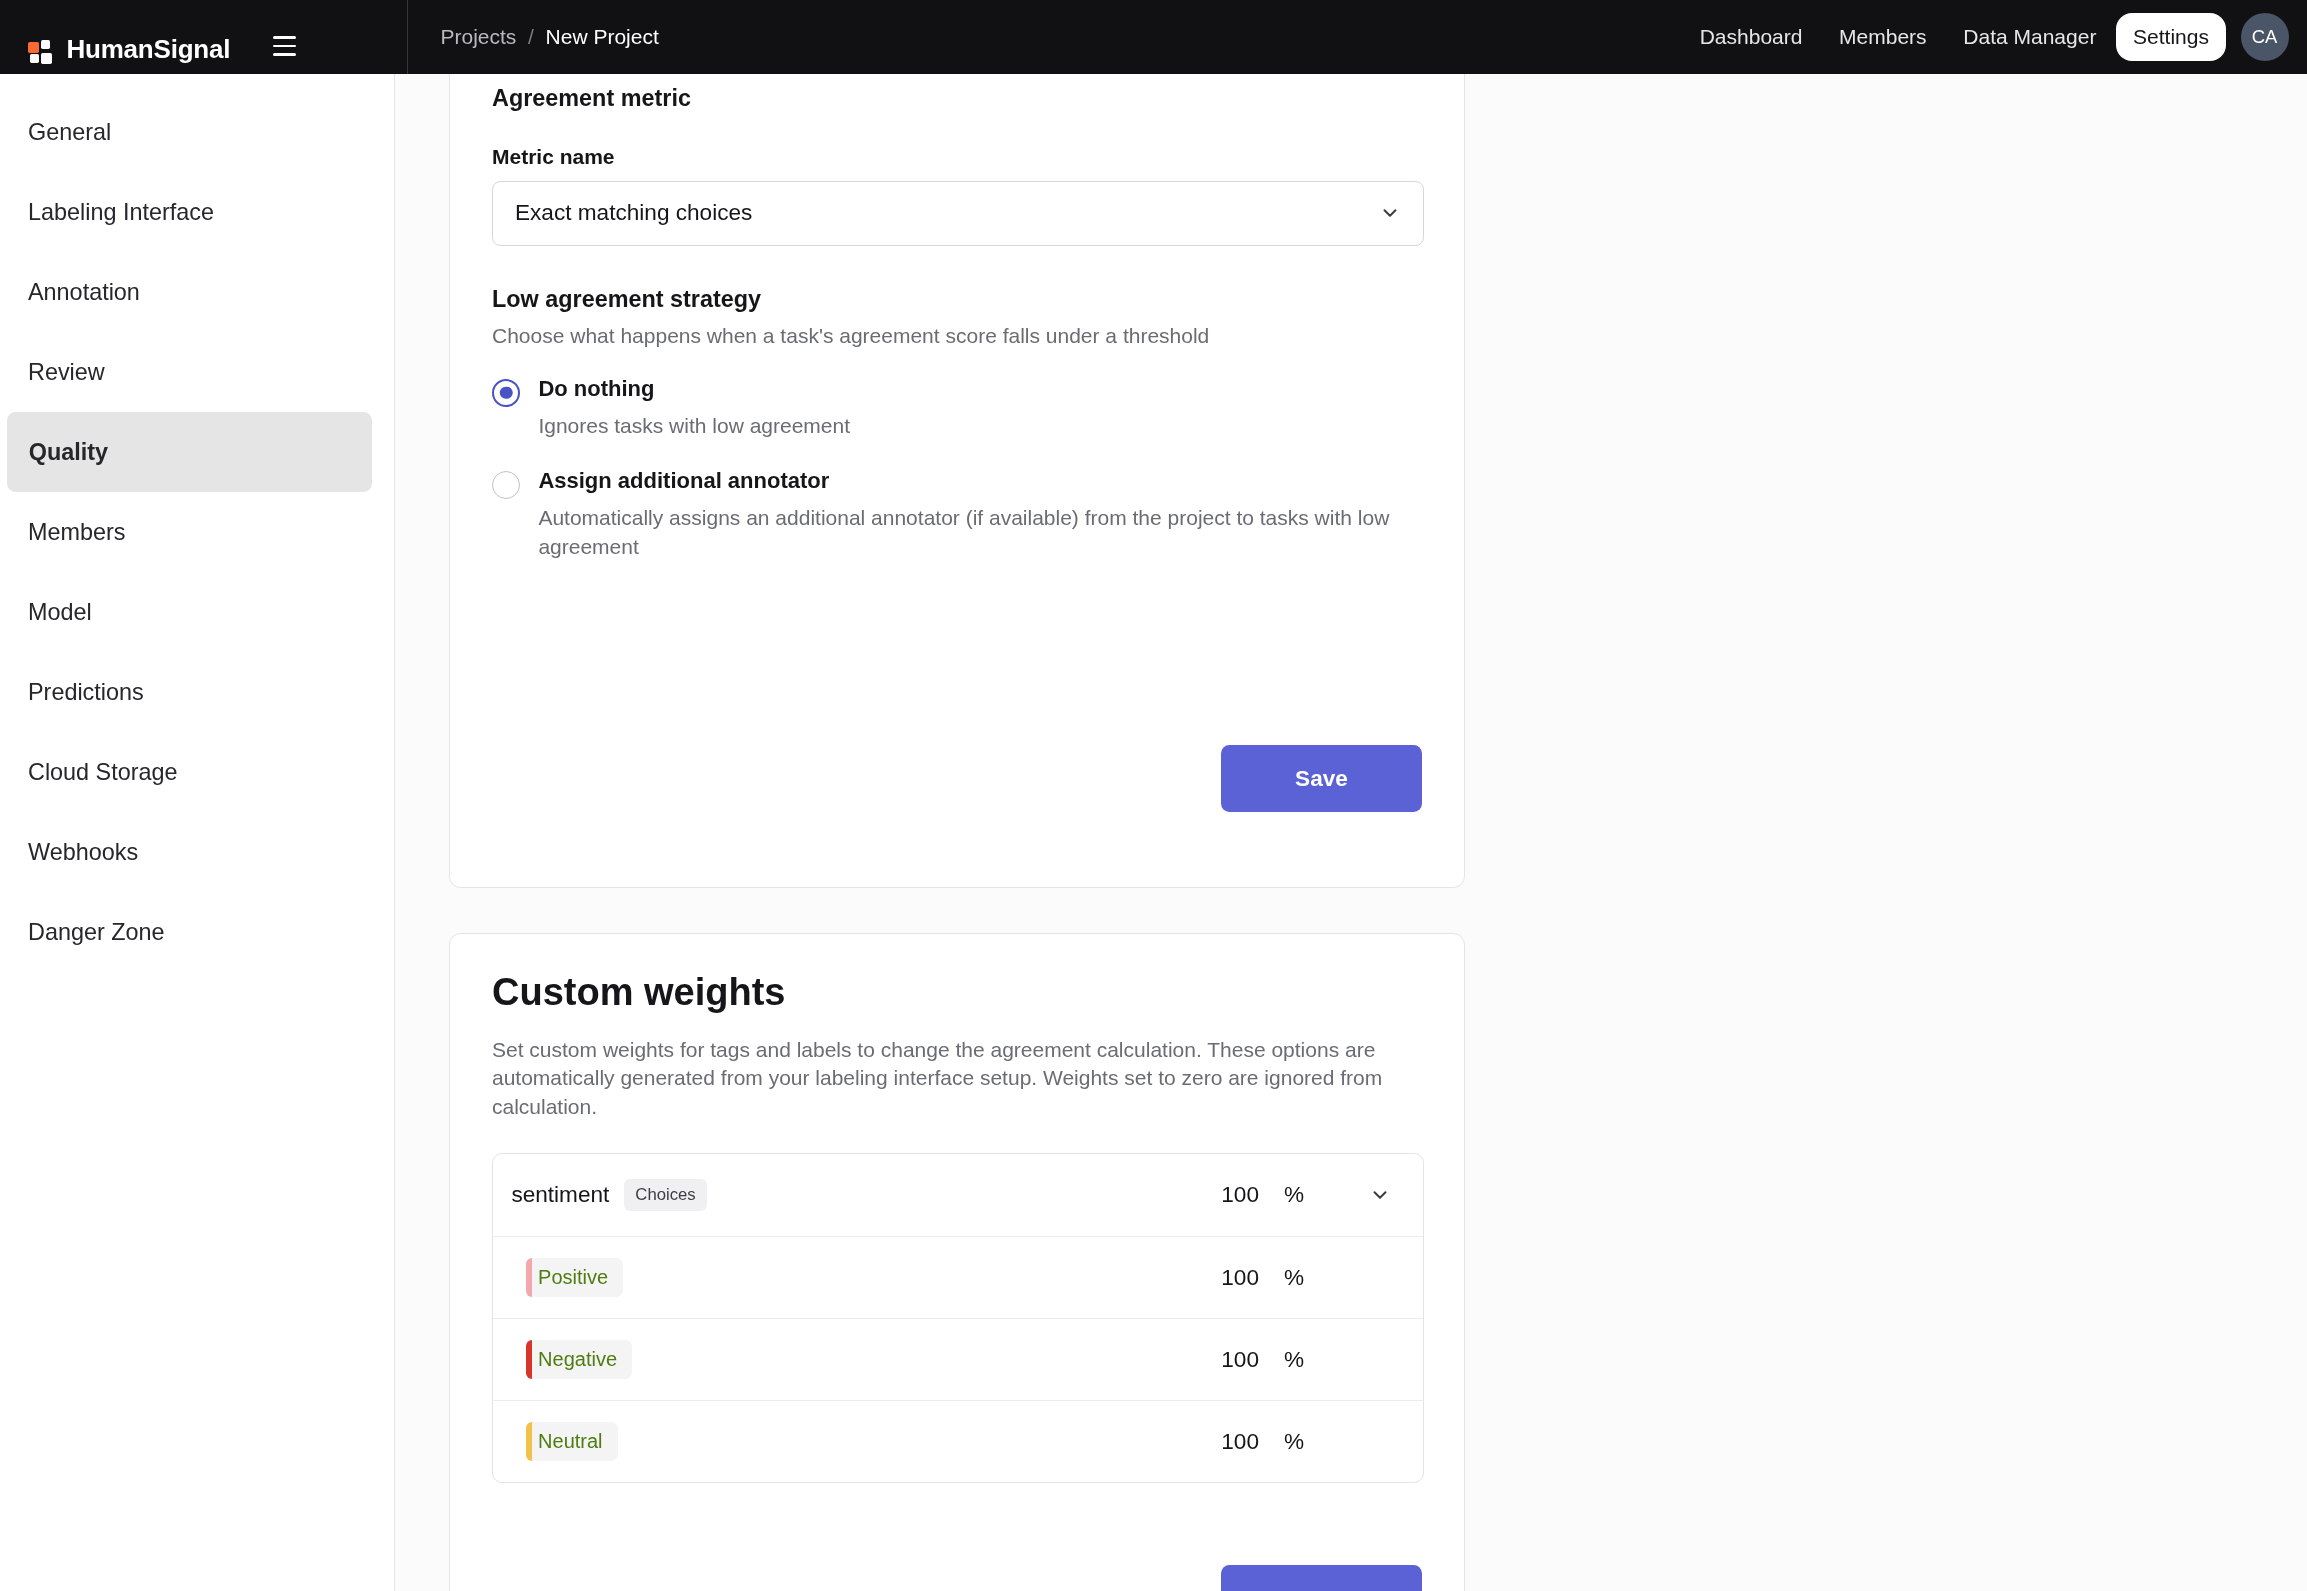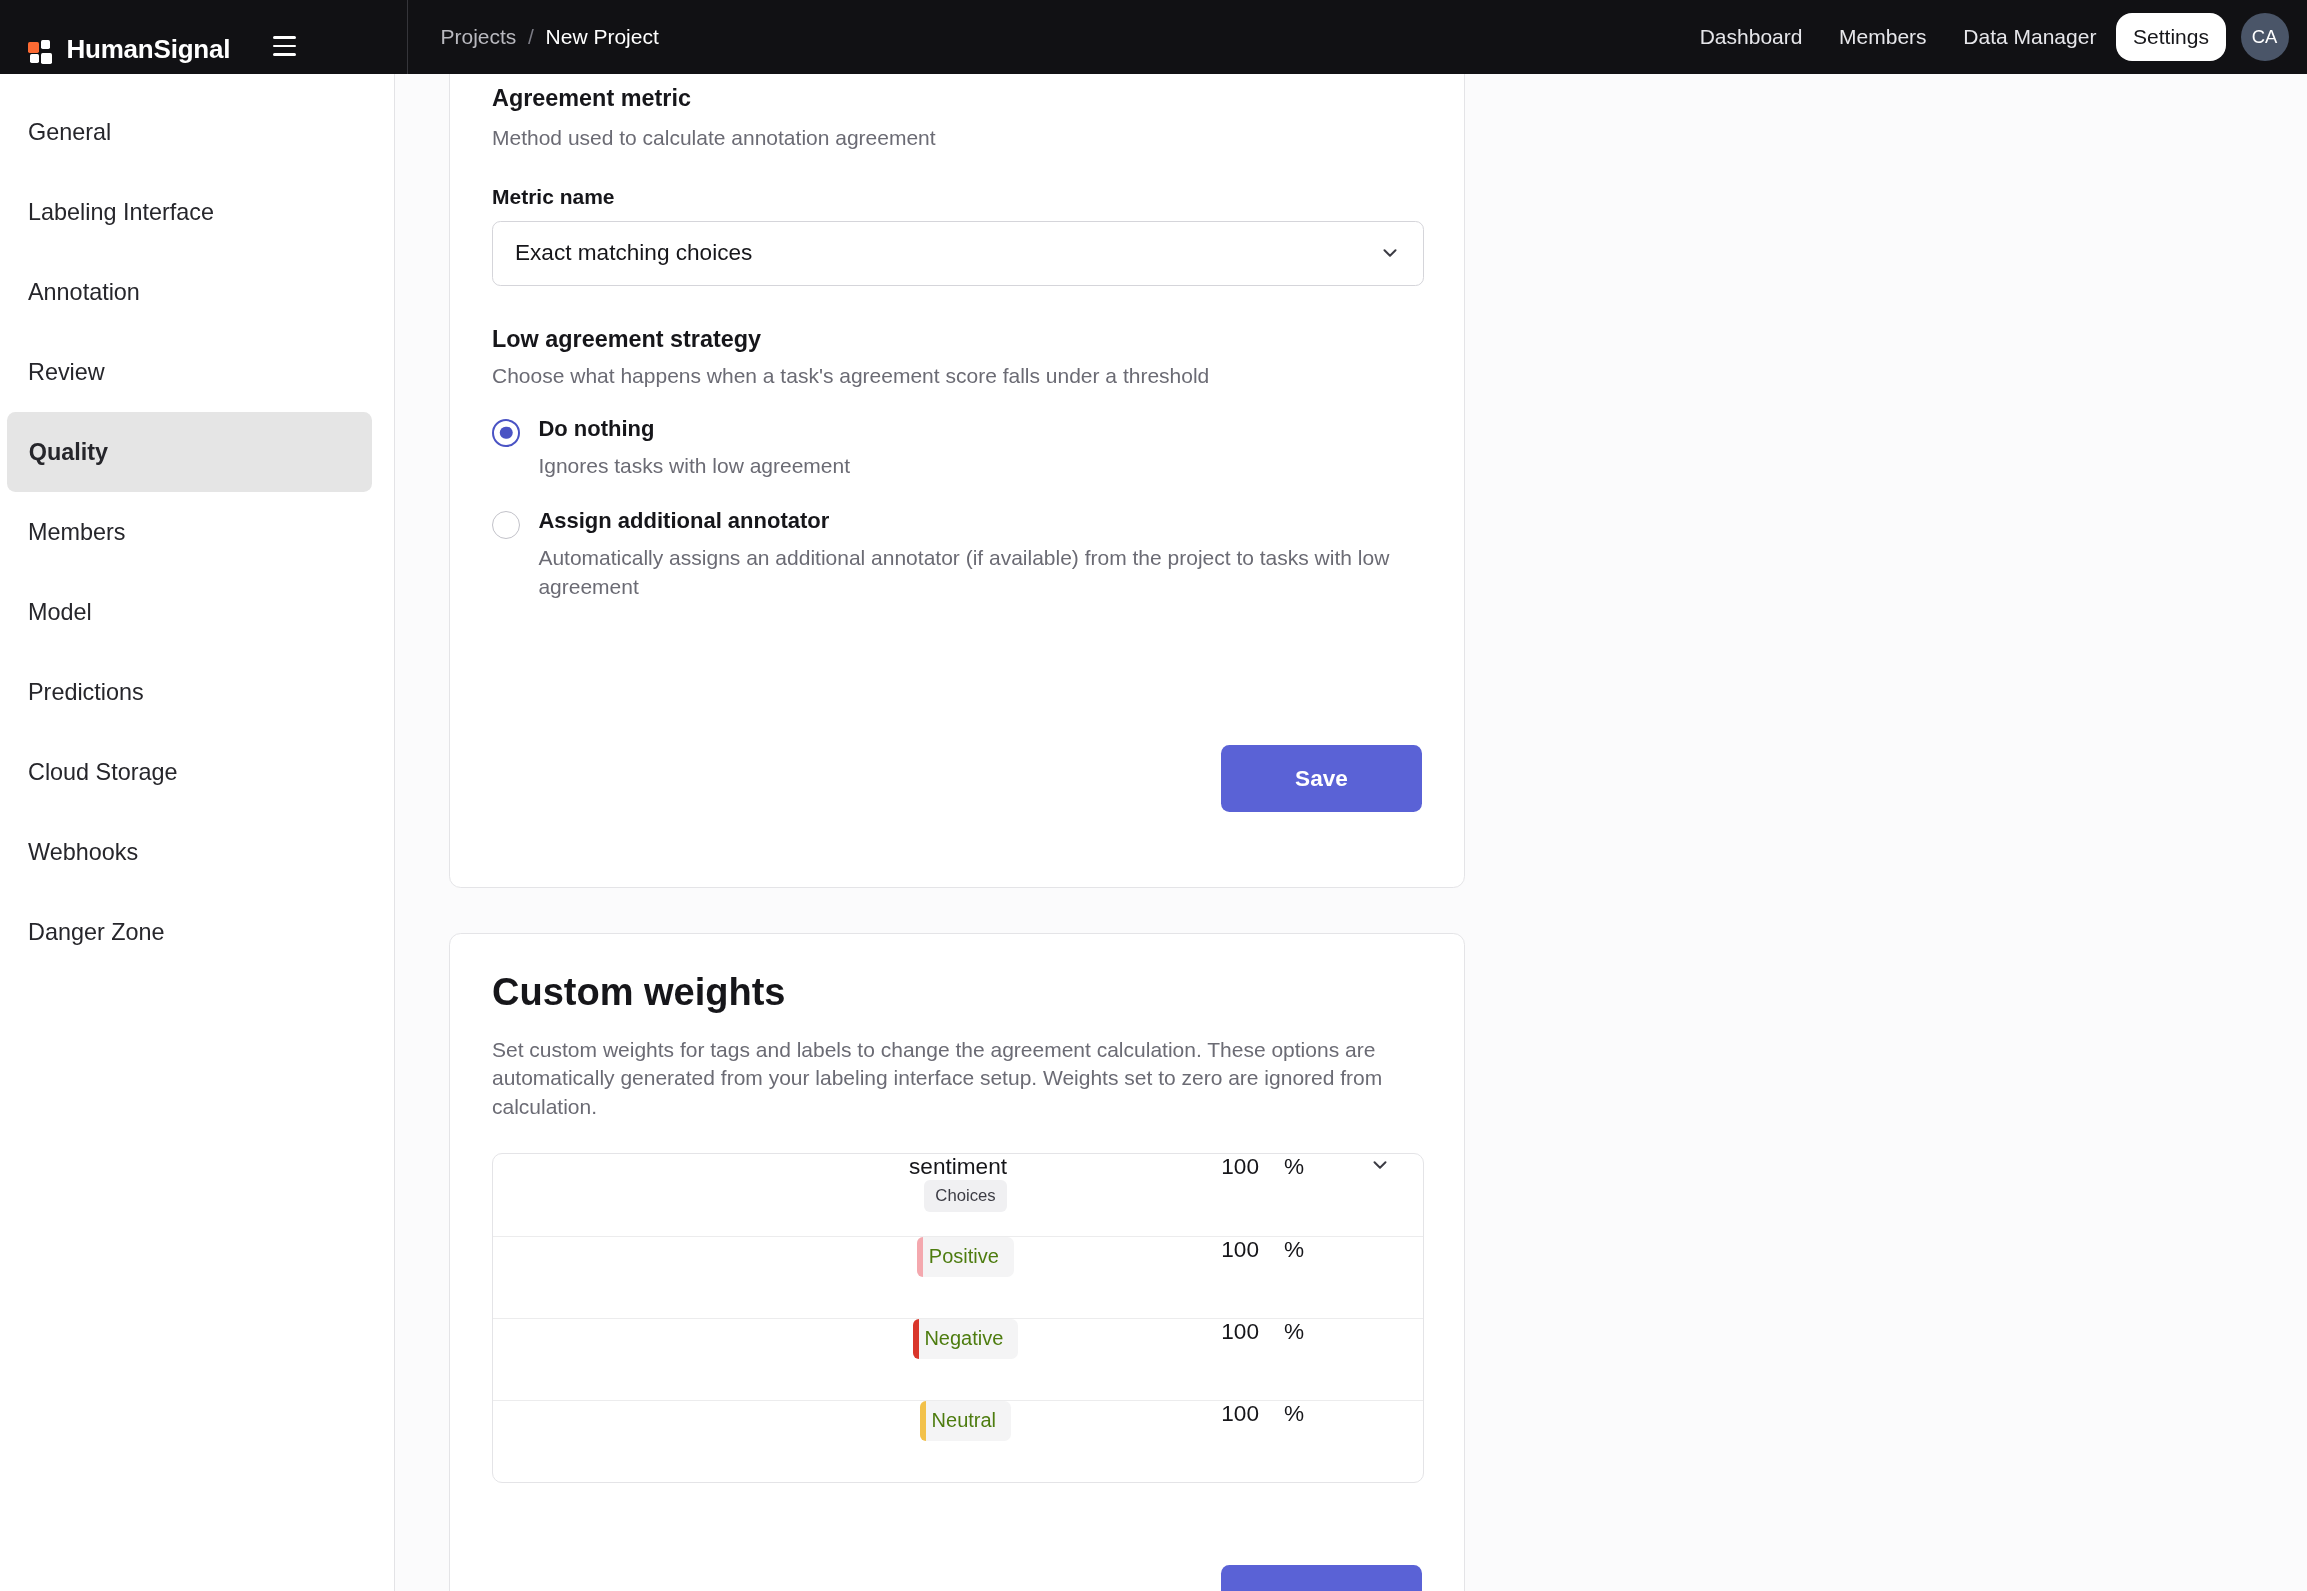--- a/index.html
+++ b/index.html
@@ -282,21 +282,20 @@
     border-radius: 10px;
     overflow: hidden;
     background: #ffffff;
   }
   .w-row {
     height: 82px;
     display: flex;
     align-items: center;
     padding: 0 18.4px 0 18.4px;
     position: relative;
-    flex-direction: column;
   }
   .w-row + .w-row { border-top: 0.8px solid #ececed; }
   .w-name {
     font-size: 22.6px;
     color: #16161a;
   }
   .tag-pill {
     margin-left: 15px;
     background: #f0f0f2;
     border-radius: 5.9px;
@@ -389,21 +388,20 @@
   <div class="side-item">Cloud Storage</div>
   <div class="side-item">Webhooks</div>
   <div class="side-item">Danger Zone</div>
 </div>
 
 <div class="main">
 
   <section class="card card-a">
     <div class="card-inner" style="padding-top:84px;">
       <h2 class="sec-title">Agreement metric</h2>
-      <p class="sec-sub">Method used to calculate annotation agreement</p>
 
       <div class="field-label">Metric name</div>
       <div class="select">
         <span>Exact matching choices</span>
         <span class="chev">
           <svg width="22" height="22" viewBox="0 0 24 24" fill="none" stroke="#3c3c44" stroke-width="2.2" stroke-linecap="round" stroke-linejoin="round">
               <polyline points="6 9 12 15 18 9"></polyline>
             </svg>
         </span>
       </div>

